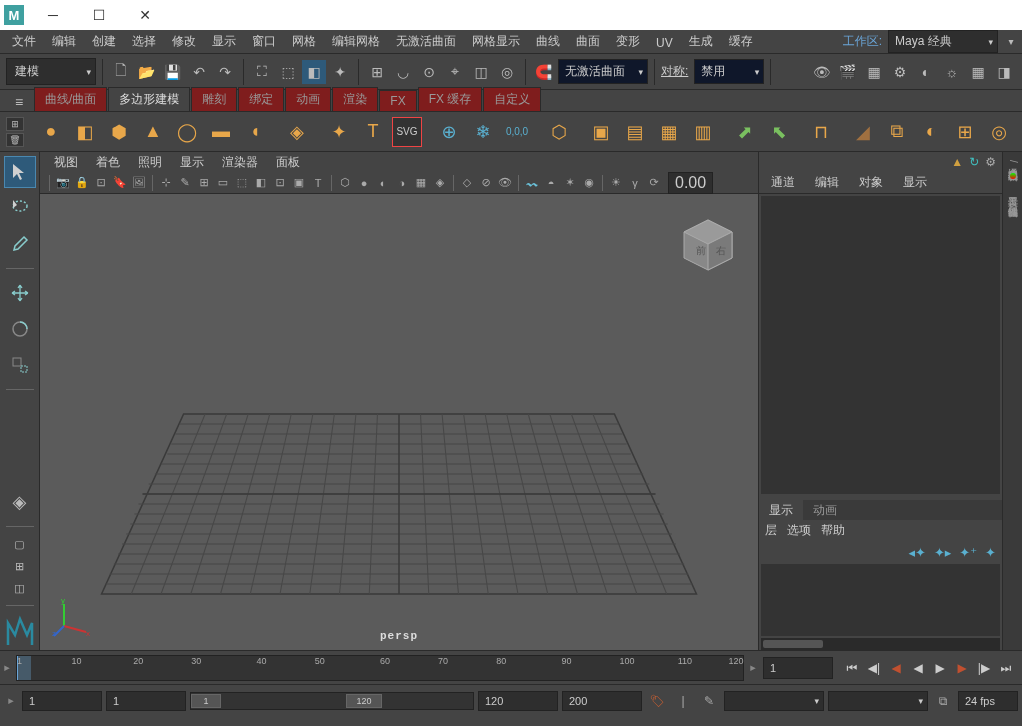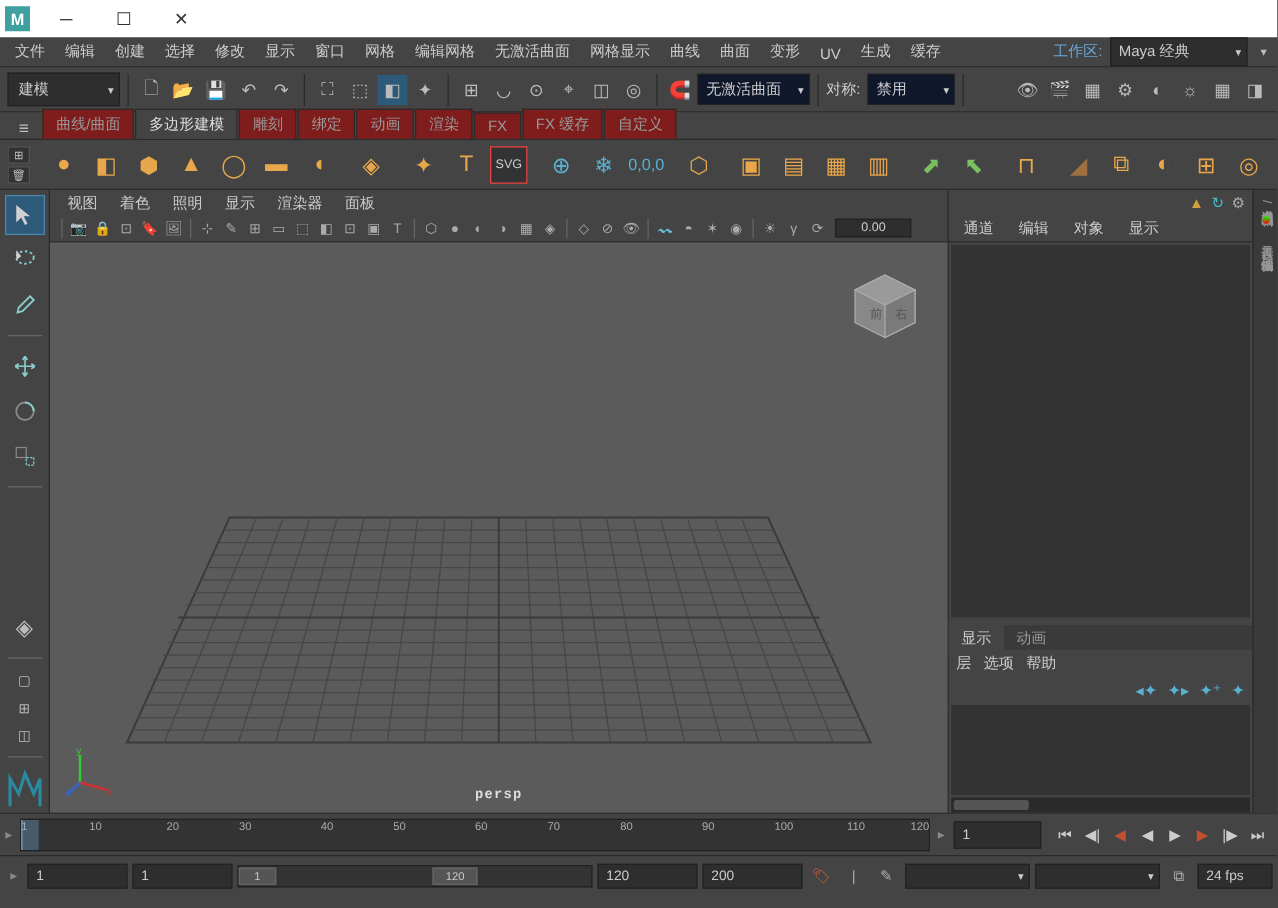--- a/index.html
+++ b/index.html
@@ -20,21 +20,21 @@
 .combo-arrow { position: absolute; right: 4px; top: 50%; transform: translateY(-50%); font-size: 9px; }
 .menu-chev { width: 14px; height: 14px; display: flex; align-items: center; justify-content: center; font-size: 10px; }
 
 
 .toolbar { height: 36px; background: #444444; display: flex; align-items: center; padding: 0 6px; gap: 2px; border-bottom: 1px solid #2a2a2a; }
 .mode-combo { background: #2e2e2e; border: 1px solid #222; padding: 4px 20px 4px 8px; color: #ccc; font-size: 12px; position: relative; min-width: 90px; }
 .sep { width: 1px; height: 26px; background: #2a2a2a; margin: 0 4px; }
 .tbtn { width: 24px; height: 24px; display: flex; align-items: center; justify-content: center; color: #bbb; font-size: 14px; }
 .tbtn.highlight { background: #2e5a7a; }
 .field-combo { background: #0f172a; border: 1px solid #222; padding: 3px 18px 3px 6px; color: #ccc; font-size: 12px; position: relative; min-width: 90px; }
-.field-label { color: #ccc; font-size: 12px; margin-right: 4px; }
+.field-label { color: #ccc; font-size: 12px; margin-right: 4px; text-decoration: underline; }
 
 
 .shelf-tabs { height: 22px; background: #444444; display: flex; align-items: flex-end; padding-left: 34px; border-bottom: 1px solid #2a2a2a; }
 .shelf-gear { position: absolute; left: 10px; width: 18px; height: 18px; display: flex; align-items: center; justify-content: center; }
 .shelf-tab { padding: 3px 10px; font-size: 12px; color: #999; background: #7f1d1d; border: 1px solid #2a2a2a; border-bottom: none; margin-right: 1px; }
 .shelf-tab.active { background: #444444; color: #ddd; }
 
 
 .shelf { height: 40px; background: #444444; display: flex; align-items: center; padding: 0 6px 0 36px; gap: 4px; border-bottom: 1px solid #2a2a2a; position: relative; }
 .shelf-left-toys { position: absolute; left: 6px; display: flex; flex-direction: column; gap: 2px; }
@@ -55,21 +55,21 @@
 .tool-line { width: 28px; height: 1px; background: #666; margin: 4px 0; }
 .maya-logo { width: 32px; height: 36px; display: flex; align-items: center; justify-content: center; }
 
 
 .vp-section { flex: 1; display: flex; flex-direction: column; background: #3a3a3a; }
 .vp-menubar { height: 20px; background: #444444; display: flex; align-items: center; padding: 0 6px; gap: 2px; }
 .vp-menu-item { padding: 2px 8px; font-size: 12px; color: #ccc; }
 .vp-toolbar { height: 22px; background: #444444; display: flex; align-items: center; padding: 0 6px; gap: 1px; border-bottom: 1px solid #2a2a2a; }
 .vp-tbtn { width: 18px; height: 18px; display: flex; align-items: center; justify-content: center; font-size: 11px; color: #aaa; }
 .vp-sep { width: 1px; height: 16px; background: #666; margin: 0 3px; }
-.vp-num { background: #2e2e2e; border: 1px solid #222; padding: 1px 20px; color: #ccc; font-size: 10px; margin-left: 4px; min-width: 34px; }
+.vp-num { background: #2e2e2e; border: 1px solid #222; padding: 1px 6px; color: #ccc; font-size: 16px; margin-left: 4px; min-width: 34px; }
 
 .viewport { flex: 1; background: #5b5b5b; position: relative; overflow: hidden; }
 .viewcube { position: absolute; top: 20px; right: 20px; width: 60px; height: 60px; }
 .axis-gizmo { position: absolute; bottom: 12px; left: 12px; width: 40px; height: 40px; }
 .cam-label { position: absolute; bottom: 8px; left: 50%; transform: translateX(-50%); font-family: Liberation Mono, monospace; font-size: 11px; color: #ddd; font-weight: bold; letter-spacing: 1px; }
 
 
 .rpanel { width: 264px; background: #444444; display: flex; border-left: 1px solid #2a2a2a; }
 .rpanel-main { flex: 1; display: flex; flex-direction: column; }
 .rpanel-header { height: 20px; display: flex; align-items: center; justify-content: flex-end; padding: 0 6px; gap: 6px; }
@@ -227,21 +227,21 @@
   <div class="shelf-icon">◖</div>
   <div class="shelf-divider"></div>
   <div class="shelf-icon">◈</div>
   <div class="shelf-divider"></div>
   <div class="shelf-icon">✦</div>
   <div class="shelf-icon">T</div>
   <div class="shelf-icon box">SVG</div>
   <div class="shelf-divider"></div>
   <div class="shelf-icon blue">⊕</div>
   <div class="shelf-icon blue">❄</div>
-  <div class="shelf-icon blue" style="font-size:13px">0,0,0</div>
+  <div class="shelf-icon blue" style="font-size:10px">0,0,0</div>
   <div class="shelf-divider"></div>
   <div class="shelf-icon">⬡</div>
   <div class="shelf-divider"></div>
   <div class="shelf-icon">▣</div>
   <div class="shelf-icon">▤</div>
   <div class="shelf-icon">▦</div>
   <div class="shelf-icon">▥</div>
   <div class="shelf-divider"></div>
   <div class="shelf-icon" style="color:#7ac060">⬈</div>
   <div class="shelf-icon" style="color:#7ac060">⬉</div>

